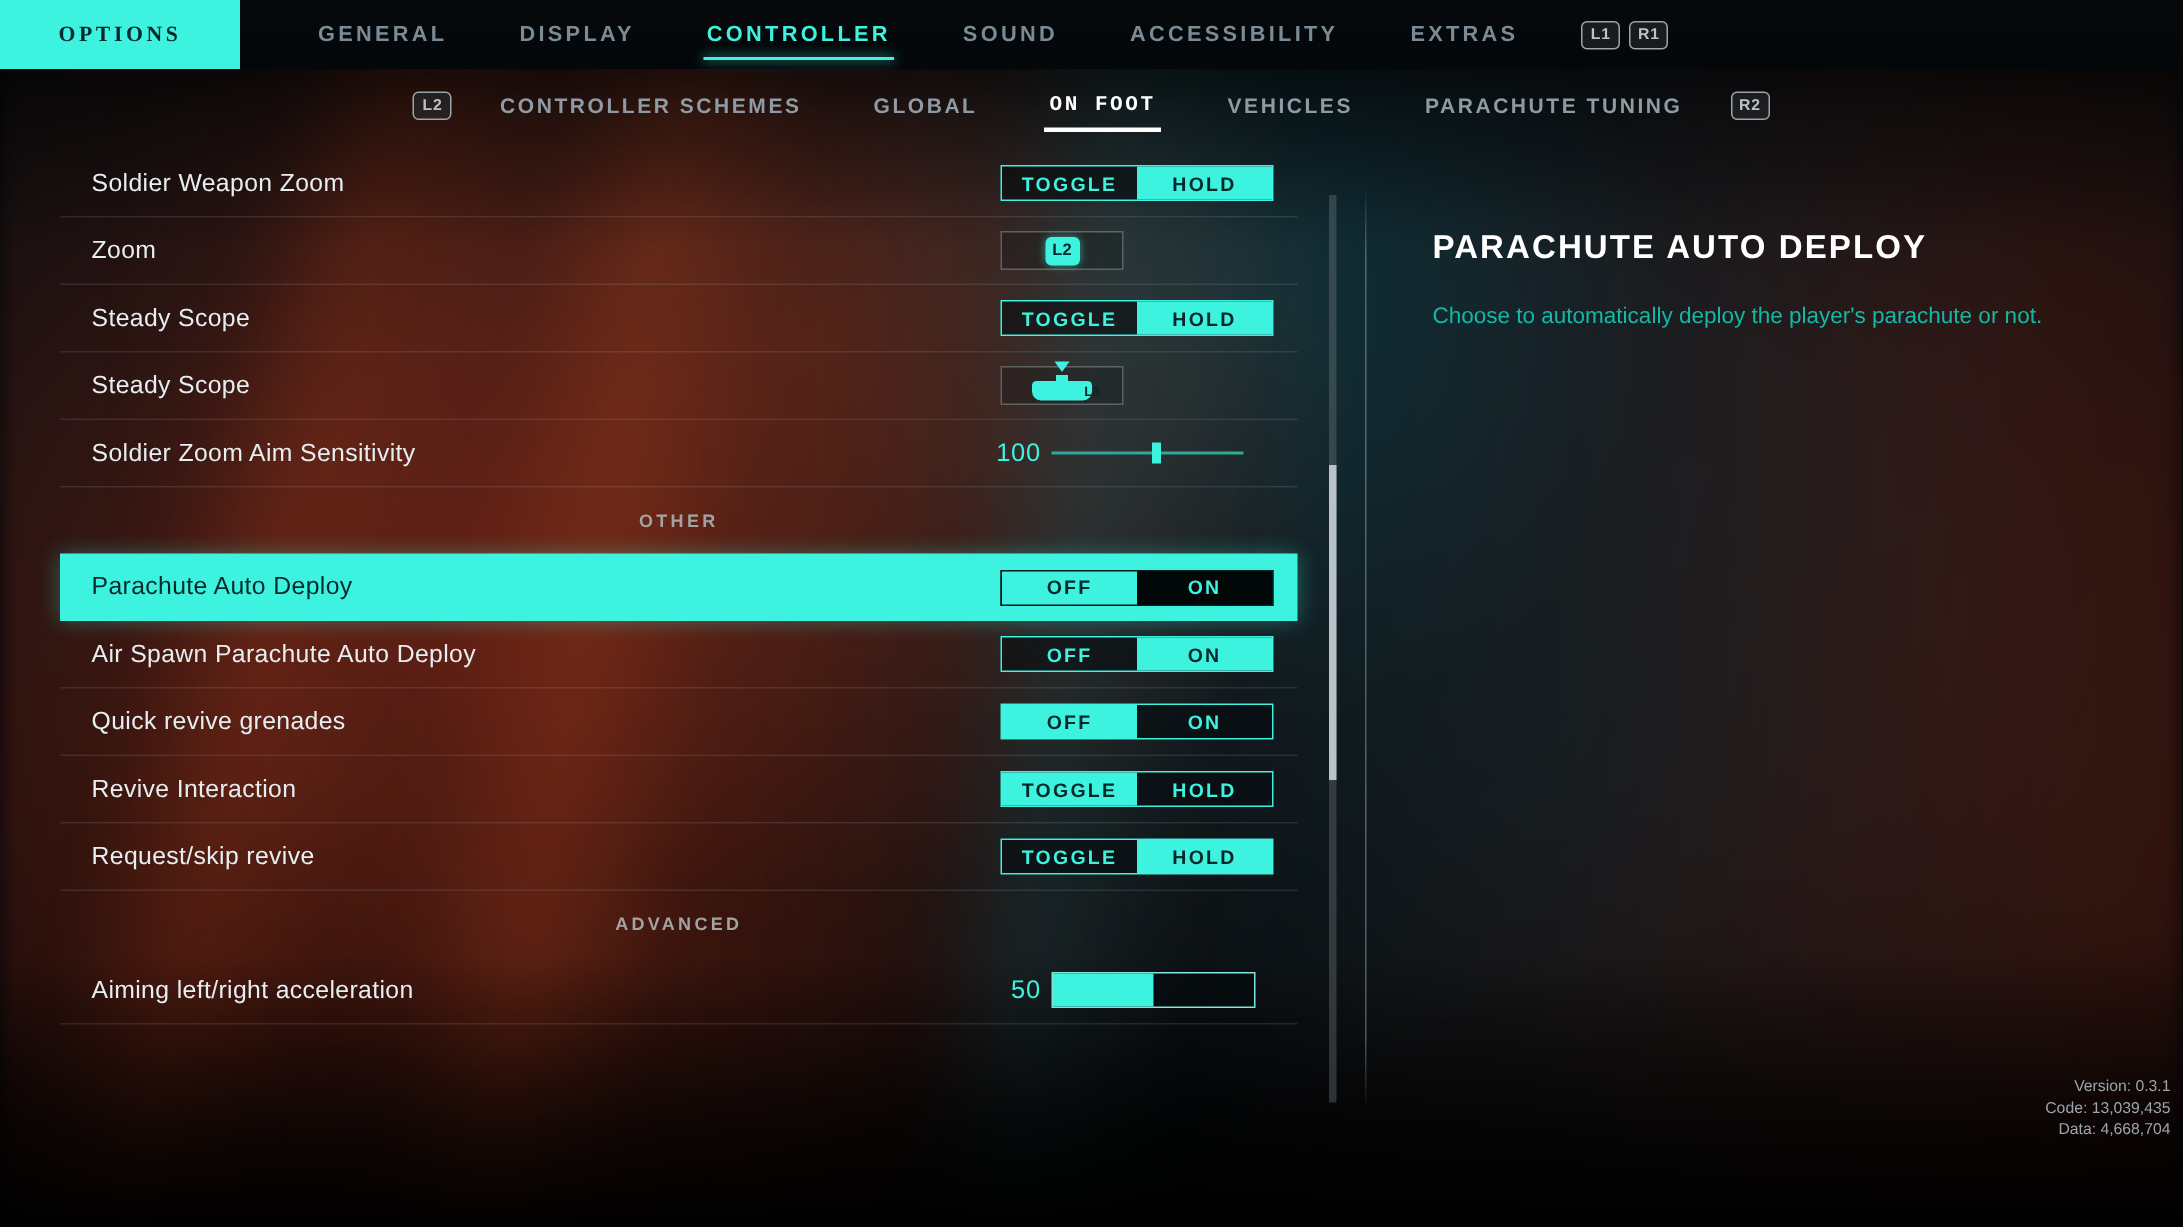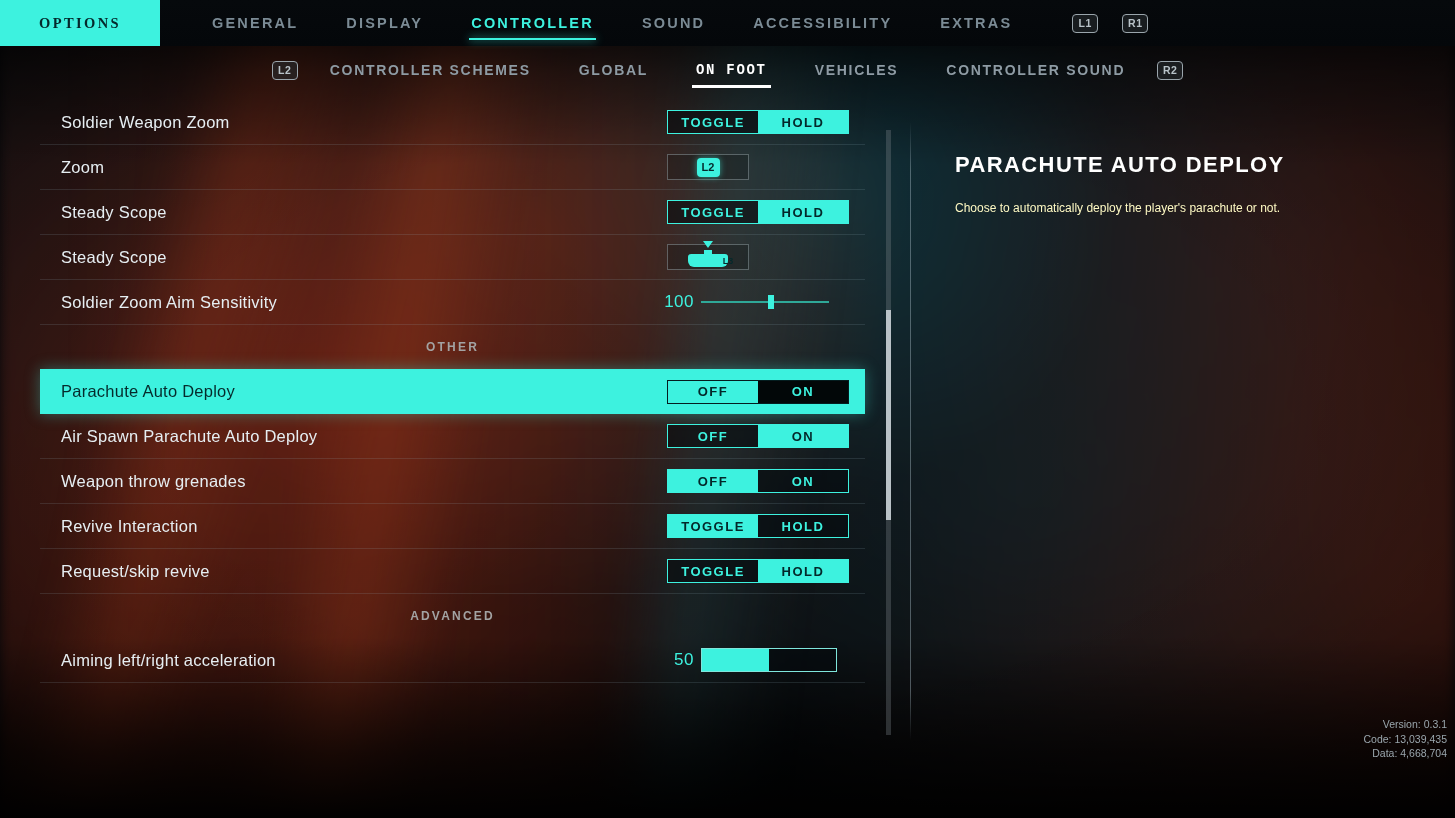--- a/index.html
+++ b/index.html
@@ -63,21 +63,21 @@
   .tab.active { color: #3df2df; }
   .tab.active::after {
     content: ""; position: absolute; left: 22px; right: 22px; bottom: 6px;
     height: 2.5px; background: #3df2df; box-shadow: 0 0 8px rgba(61,242,223,0.9);
   }
   .pad-badges { display: flex; gap: 6px; margin-left: 18px; }
   .pad-badge {
     min-width: 26px; height: 19px; border: 1.5px solid #9aa5ac; border-radius: 4px;
     color: #b9c3c9; font-size: 10.5px; font-weight: 700; letter-spacing: .6px;
     display: flex; align-items: center; justify-content: center;
-    background: rgba(40,46,50,0.55); padding: 0 3px; margin-left: 18px;
+    background: rgba(40,46,50,0.55); padding: 0 3px;
   }
 
   
   .subnav {
     position: absolute; top: 46px; left: 0; width: 1455px; height: 48px;
     display: flex; align-items: center; justify-content: center; gap: 0; z-index: 20;
   }
   .subnav-inner { display: flex; align-items: center; gap: 0; }
   .subtab {
     position: relative; padding: 0 24px; height: 40px; display: flex; align-items: center;
@@ -197,21 +197,21 @@
     position: absolute; left: 910px; top: 122px; width: 1px; height: 618px;
     background: linear-gradient(180deg, rgba(160,180,190,0) 0%, rgba(160,180,190,0.45) 8%,
                 rgba(160,180,190,0.45) 92%, rgba(160,180,190,0) 100%);
     z-index: 12;
   }
   .desc { position: absolute; left: 955px; top: 152px; width: 450px; z-index: 12; }
   .desc h2 {
     color: #ffffff; font-size: 22px; letter-spacing: 1.4px; font-weight: 700;
     margin-bottom: 22px;
   }
-  .desc p { color: #fef9c3; font-size: 12px; line-height: 1.45; }
+  .desc p { color: #14b8a6; font-size: 15px; line-height: 1.45; }
 
   .version {
     position: absolute; right: 8px; bottom: 58px; text-align: right;
     color: #9aa6ad; font-size: 10.5px; line-height: 1.35; z-index: 12;
   }
 
   
   .footer {
     position: absolute; left: 0; bottom: 0; width: 1455px; height: 46px;
     background: #05080a; display: flex; align-items: center; z-index: 20;
@@ -272,21 +272,21 @@
       </div>
   </div>
 
   <div class="subnav">
     <div class="subnav-inner" id="subnav-inner">
         <div class="pad-badge">L2</div>
         <div class="subtab">CONTROLLER SCHEMES</div>
         <div class="subtab">GLOBAL</div>
         <div class="subtab active">ON FOOT</div>
         <div class="subtab">VEHICLES</div>
-        <div class="subtab">CONTROLLER SOUND</div>
+        <div class="subtab">PARACHUTE TUNING</div>
         <div class="pad-badge">R2</div>
       </div>
   </div>
 
   <div class="list-wrap">
     <div class="list" id="settings-list">
         <div class="row">
           <div class="label">Soldier Weapon Zoom</div>
           <div class="ctrl">
             <div class="seg">
@@ -347,21 +347,21 @@
         <div class="row">
           <div class="label">Air Spawn Parachute Auto Deploy</div>
           <div class="ctrl">
             <div class="seg">
               <div class="opt">OFF</div>
               <div class="opt on">ON</div>
             </div>
           </div>
         </div>
         <div class="row">
-          <div class="label">Weapon throw grenades</div>
+          <div class="label">Quick revive grenades</div>
           <div class="ctrl">
             <div class="seg">
               <div class="opt on">OFF</div>
               <div class="opt">ON</div>
             </div>
           </div>
         </div>
         <div class="row">
           <div class="label">Revive Interaction</div>
           <div class="ctrl">

